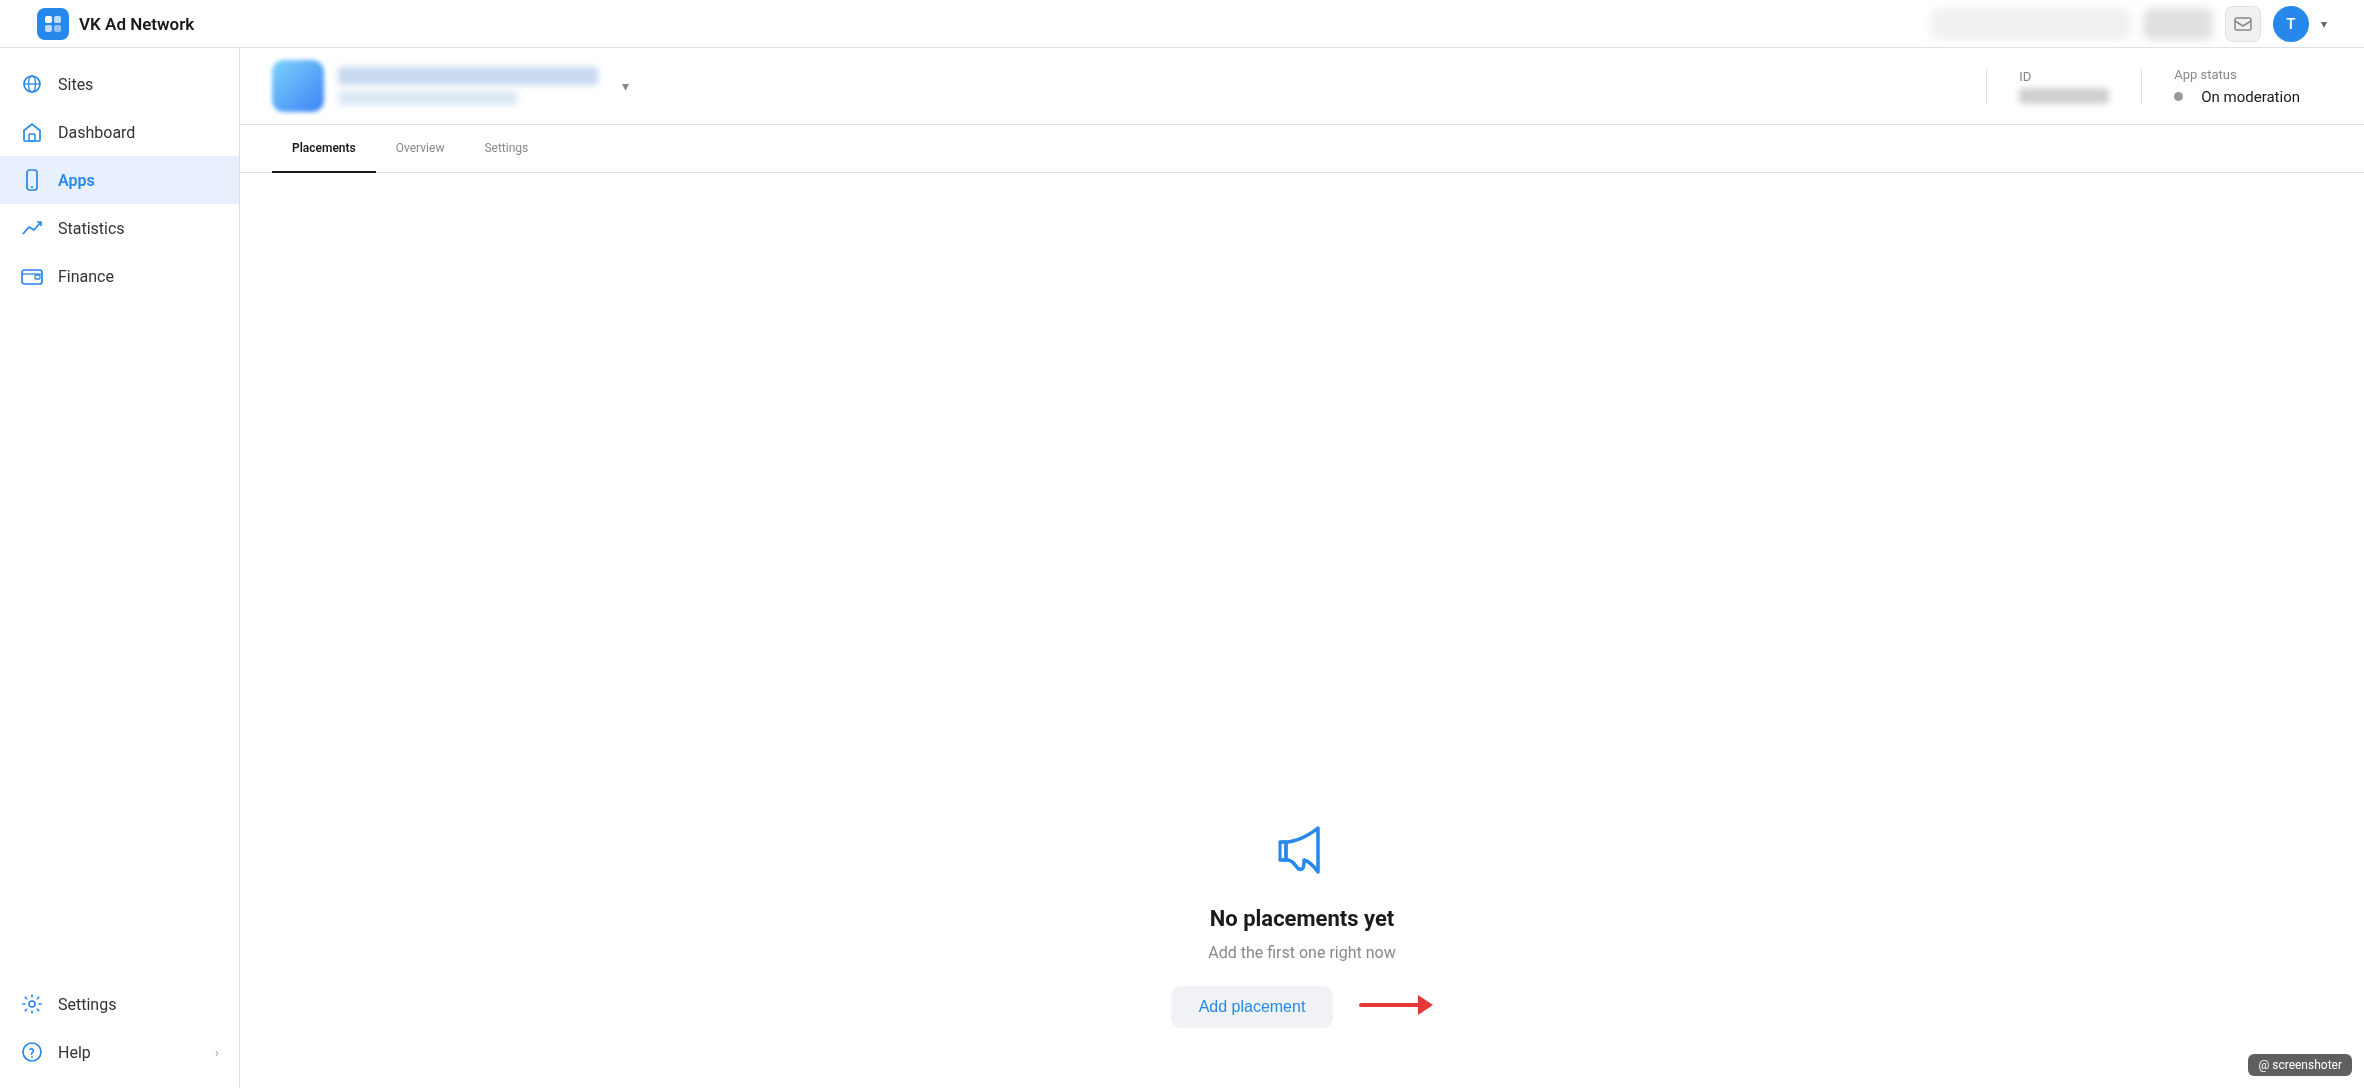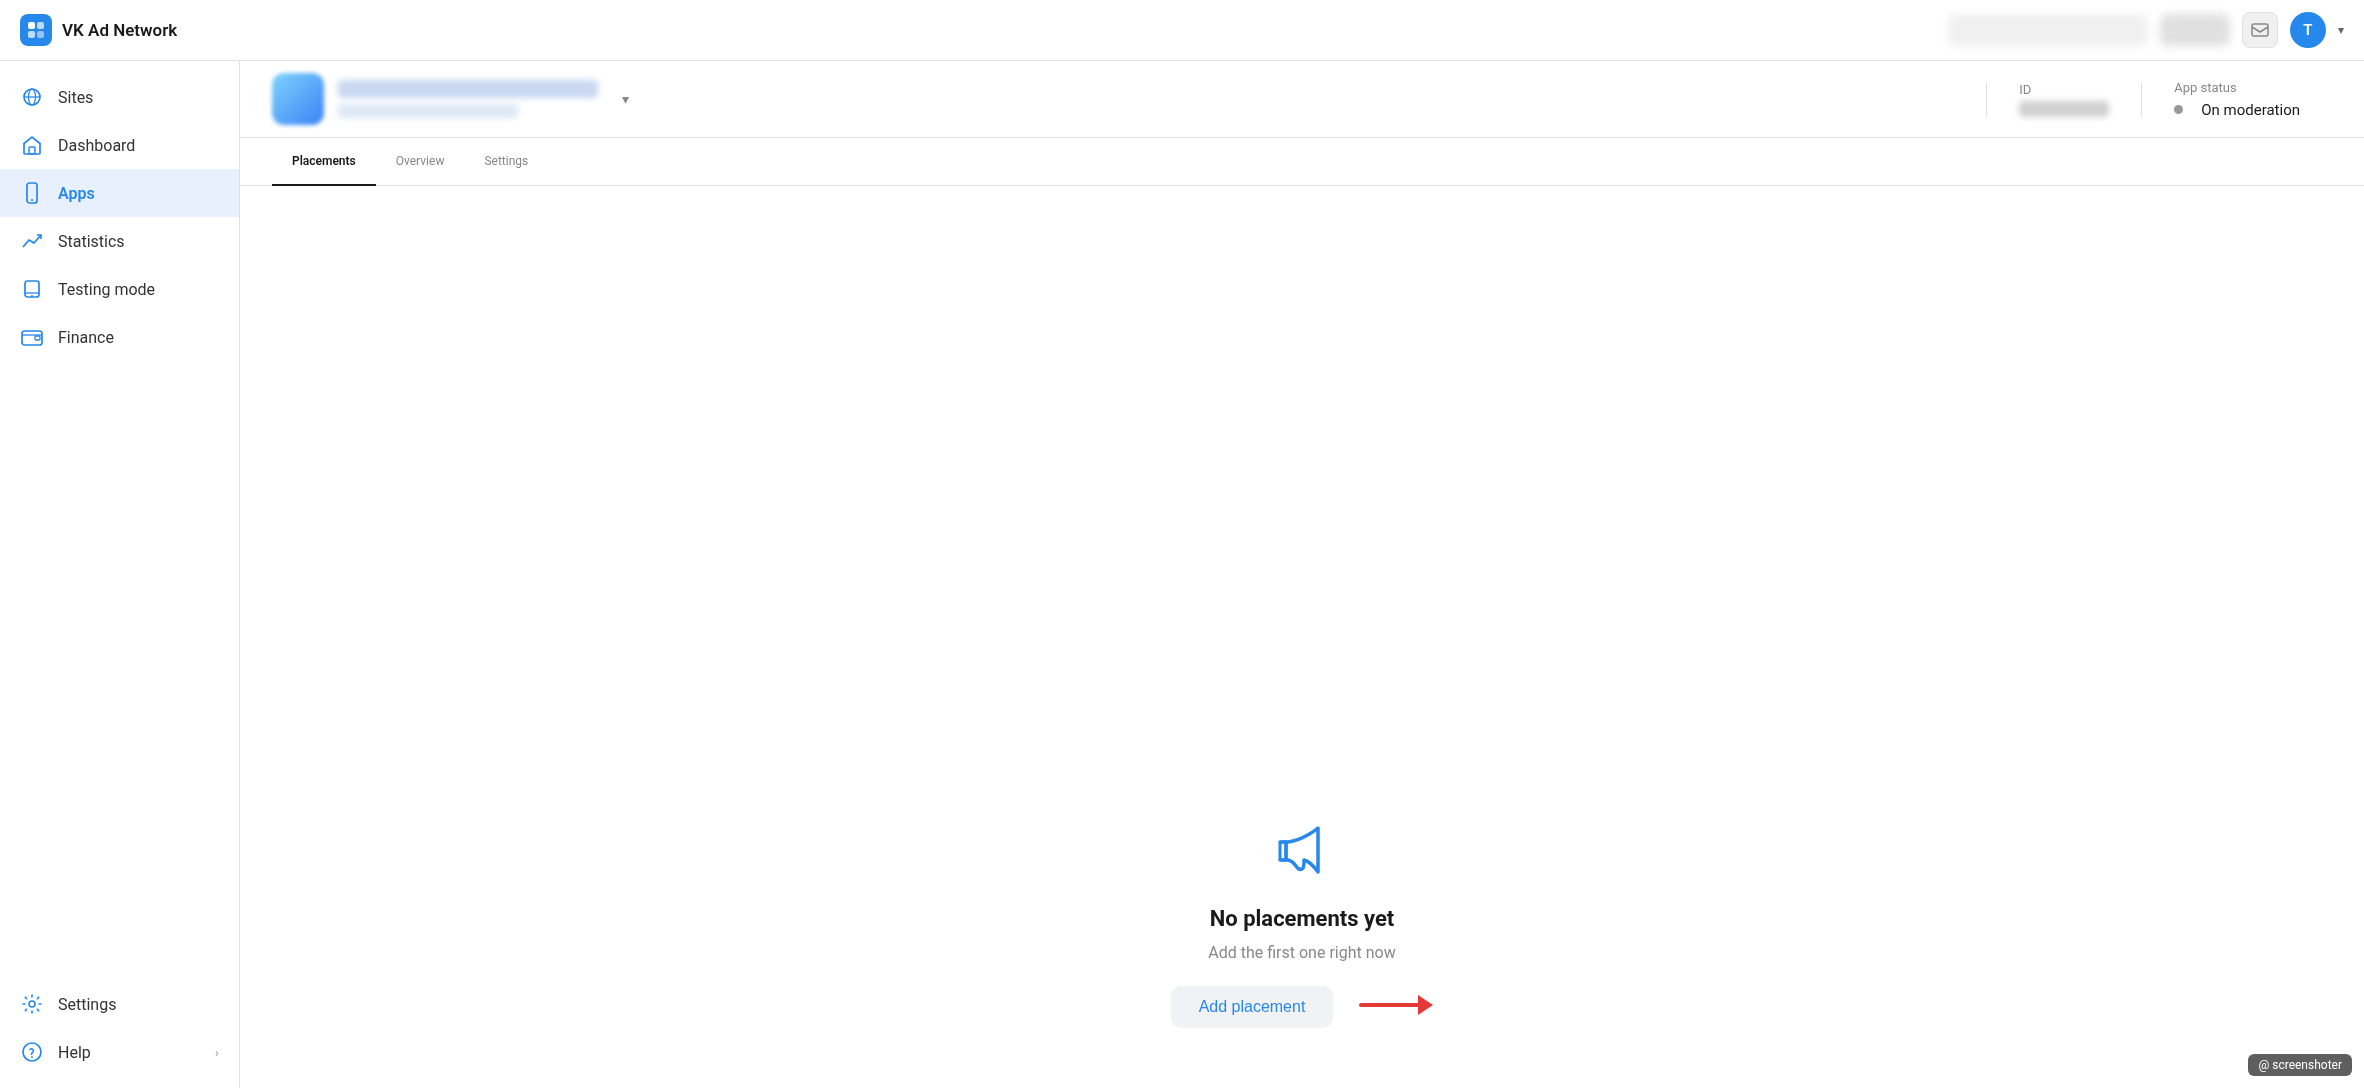--- a/index.html
+++ b/index.html
@@ -1,25 +1,25 @@
 <!DOCTYPE html>
 <html><head>
   <meta charset="utf-8">
   <style>
     * { margin: 0; padding: 0; box-sizing: border-box; }
     body { font-family: -apple-system, BlinkMacSystemFont, 'Segoe UI', Roboto, sans-serif; background: #f5f5f5; display: flex; flex-direction: column; height: 100vh; overflow: hidden; }
 
     
     .header {
-      height: 61px;
+      height: 48px;
       background: #fff;
       border-bottom: 1px solid #e0e0e0;
       display: flex;
       align-items: center;
-      padding: 0 20px;
+      padding: 0 37px;
       justify-content: space-between;
       z-index: 10;
     }
     .header-left {
       display: flex;
       align-items: center;
       gap: 10px;
     }
     .logo-icon {
       width: 32px;
@@ -392,30 +392,20 @@
     <div class="sidebar-item">
       <span class="sidebar-icon">
         <svg width="22" height="22" viewBox="0 0 22 22" fill="none">
           <polyline points="2,17 8,10 13,13 20,5" stroke="#2688eb" stroke-width="1.8" fill="none" stroke-linejoin="round"></polyline>
           <polyline points="16,5 20,5 20,9" stroke="#2688eb" stroke-width="1.6" fill="none"></polyline>
         </svg>
       </span>
       <span>Statistics</span>
     </div>
 
-    <div class="sidebar-item">
-      <span class="sidebar-icon">
-        <svg width="22" height="22" viewBox="0 0 22 22" fill="none">
-          <rect x="4" y="3" width="14" height="16" rx="2.5" stroke="#2688eb" stroke-width="1.7" fill="none"></rect>
-          <line x1="4" y1="15" x2="18" y2="15" stroke="#2688eb" stroke-width="1.3"></line>
-          <circle cx="11" cy="18" r="0.9" fill="#2688eb"></circle>
-        </svg>
-      </span>
-      <span>Testing mode</span>
-    </div>
 
     <div class="sidebar-item">
       <span class="sidebar-icon">
         <svg width="22" height="22" viewBox="0 0 22 22" fill="none">
           <rect x="1" y="5" width="20" height="14" rx="2.5" stroke="#2688eb" stroke-width="1.7" fill="none"></rect>
           <rect x="14" y="10" width="5" height="4" rx="1" stroke="#2688eb" stroke-width="1.3" fill="none"></rect>
           <line x1="1" y1="9" x2="21" y2="9" stroke="#2688eb" stroke-width="1.3"></line>
         </svg>
       </span>
       <span>Finance</span>

